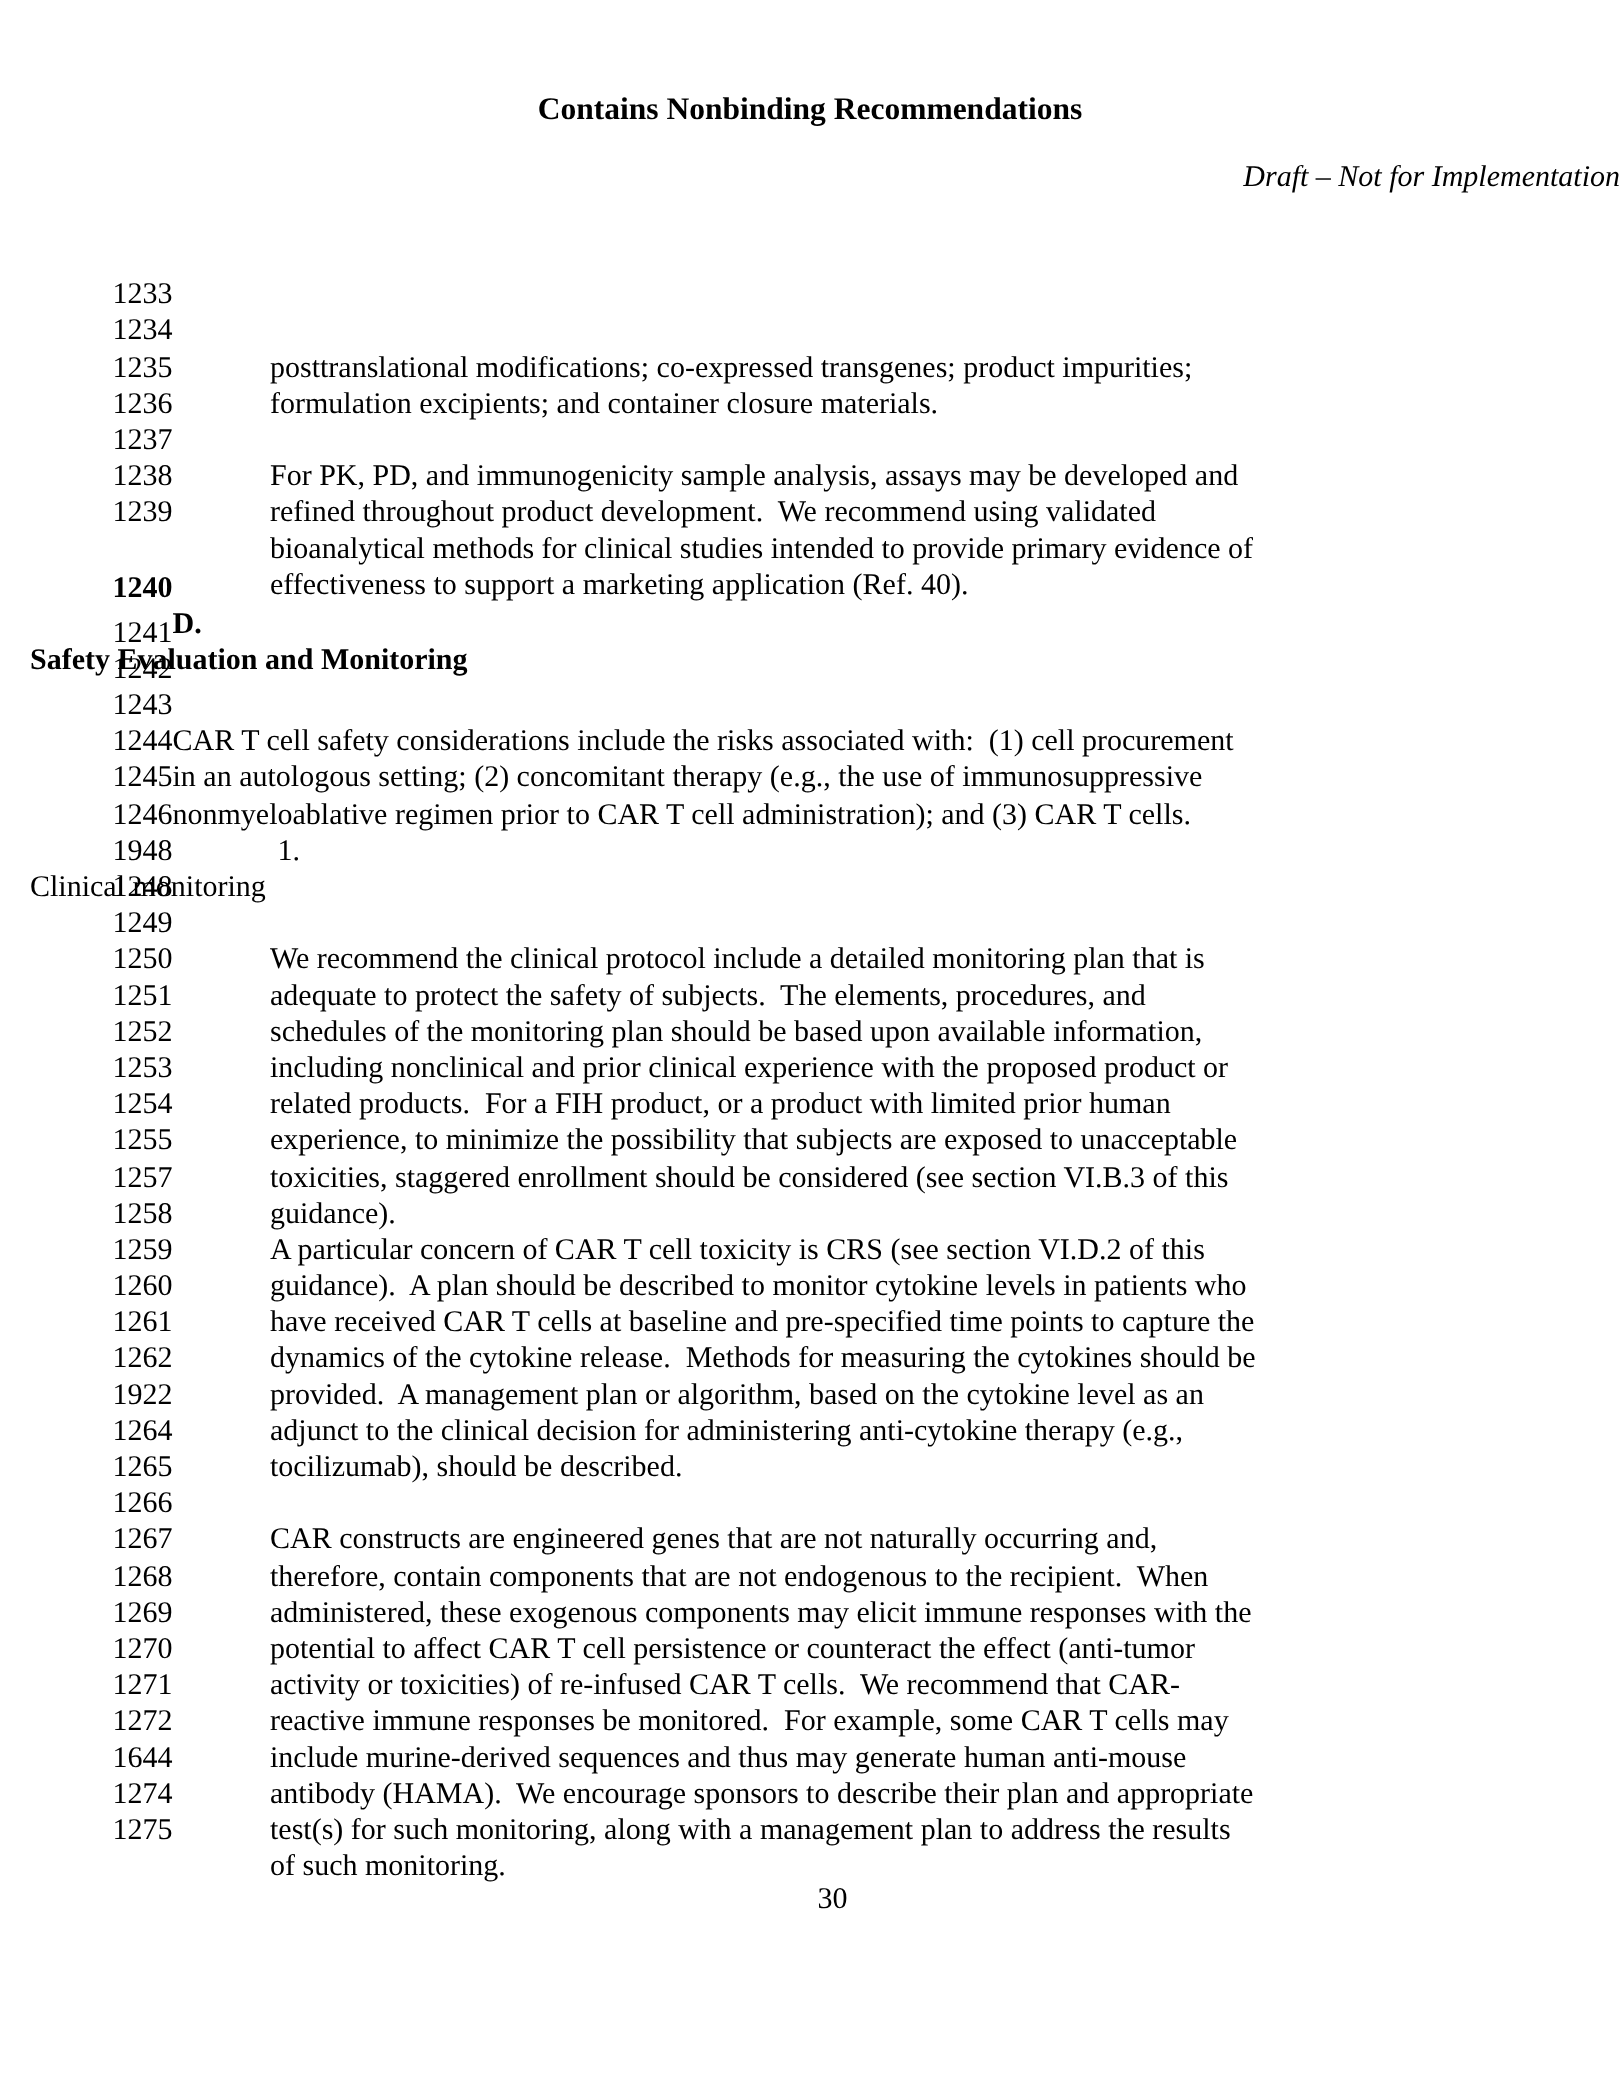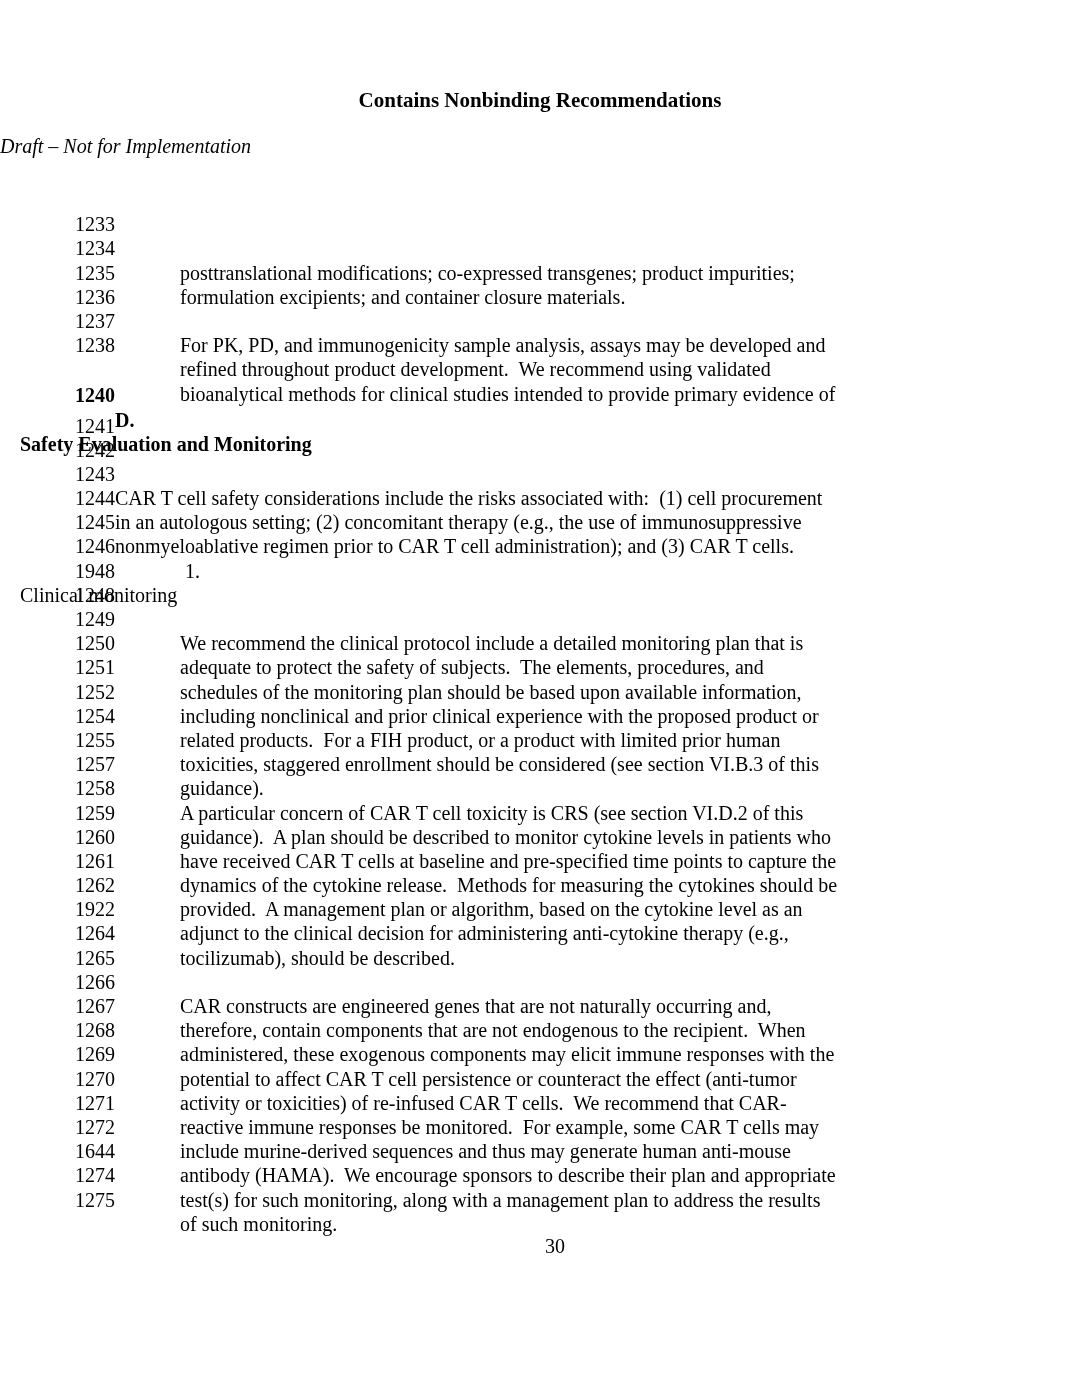--- a/index.html
+++ b/index.html
@@ -18,24 +18,24 @@
     position: relative;
     width: 1080px;
     height: 1397px;
     background: #ffffff;
   }
   .header-title {
     text-align: center;
     font-weight: bold;
     font-size: 21px;
     line-height: 24px;
-    padding-top: 88px;
+    padding-top: 60px;
   }
   .header-subtitle {
-    text-align: left;
+    text-align: right;
     font-style: italic;
     font-size: 20px;
     line-height: 24px;
     margin-top: 22px;
   }
   .lines {
     margin-top: 30px;
   }
   .row {
     height: 24.2px;
@@ -107,20 +107,25 @@
       <div class="row body">
     <span class="num">1237</span>
     
     <span class="txt">refined throughout product development.  We recommend using validated</span>
   </div>
       <div class="row body">
     <span class="num">1238</span>
     
     <span class="txt">bioanalytical methods for clinical studies intended to provide primary evidence of</span>
   </div>
+      <div class="row body">
+    <span class="num">1239</span>
+    
+    <span class="txt">effectiveness to support a marketing application (Ref. 40).</span>
+  </div>
       <div class="row heading">
     <span class="num">1240</span>
     <span class="label">D.</span>
     <span class="txt">Safety Evaluation and Monitoring</span>
   </div>
       <div class="row blank">
     <span class="num">1241</span>
     
     <span class="txt"></span>
   </div>
@@ -171,20 +176,25 @@
   </div>
       <div class="row body">
     <span class="num">1251</span>
     
     <span class="txt">including nonclinical and prior clinical experience with the proposed product or</span>
   </div>
       <div class="row body">
     <span class="num">1252</span>
     
     <span class="txt">related products.  For a FIH product, or a product with limited prior human</span>
+  </div>
+      <div class="row body">
+    <span class="num">1253</span>
+    
+    <span class="txt">experience, to minimize the possibility that subjects are exposed to unacceptable</span>
   </div>
       <div class="row body">
     <span class="num">1254</span>
     
     <span class="txt">toxicities, staggered enrollment should be considered (see section VI.B.3 of this</span>
   </div>
       <div class="row body">
     <span class="num">1255</span>
     
     <span class="txt">guidance).</span>

